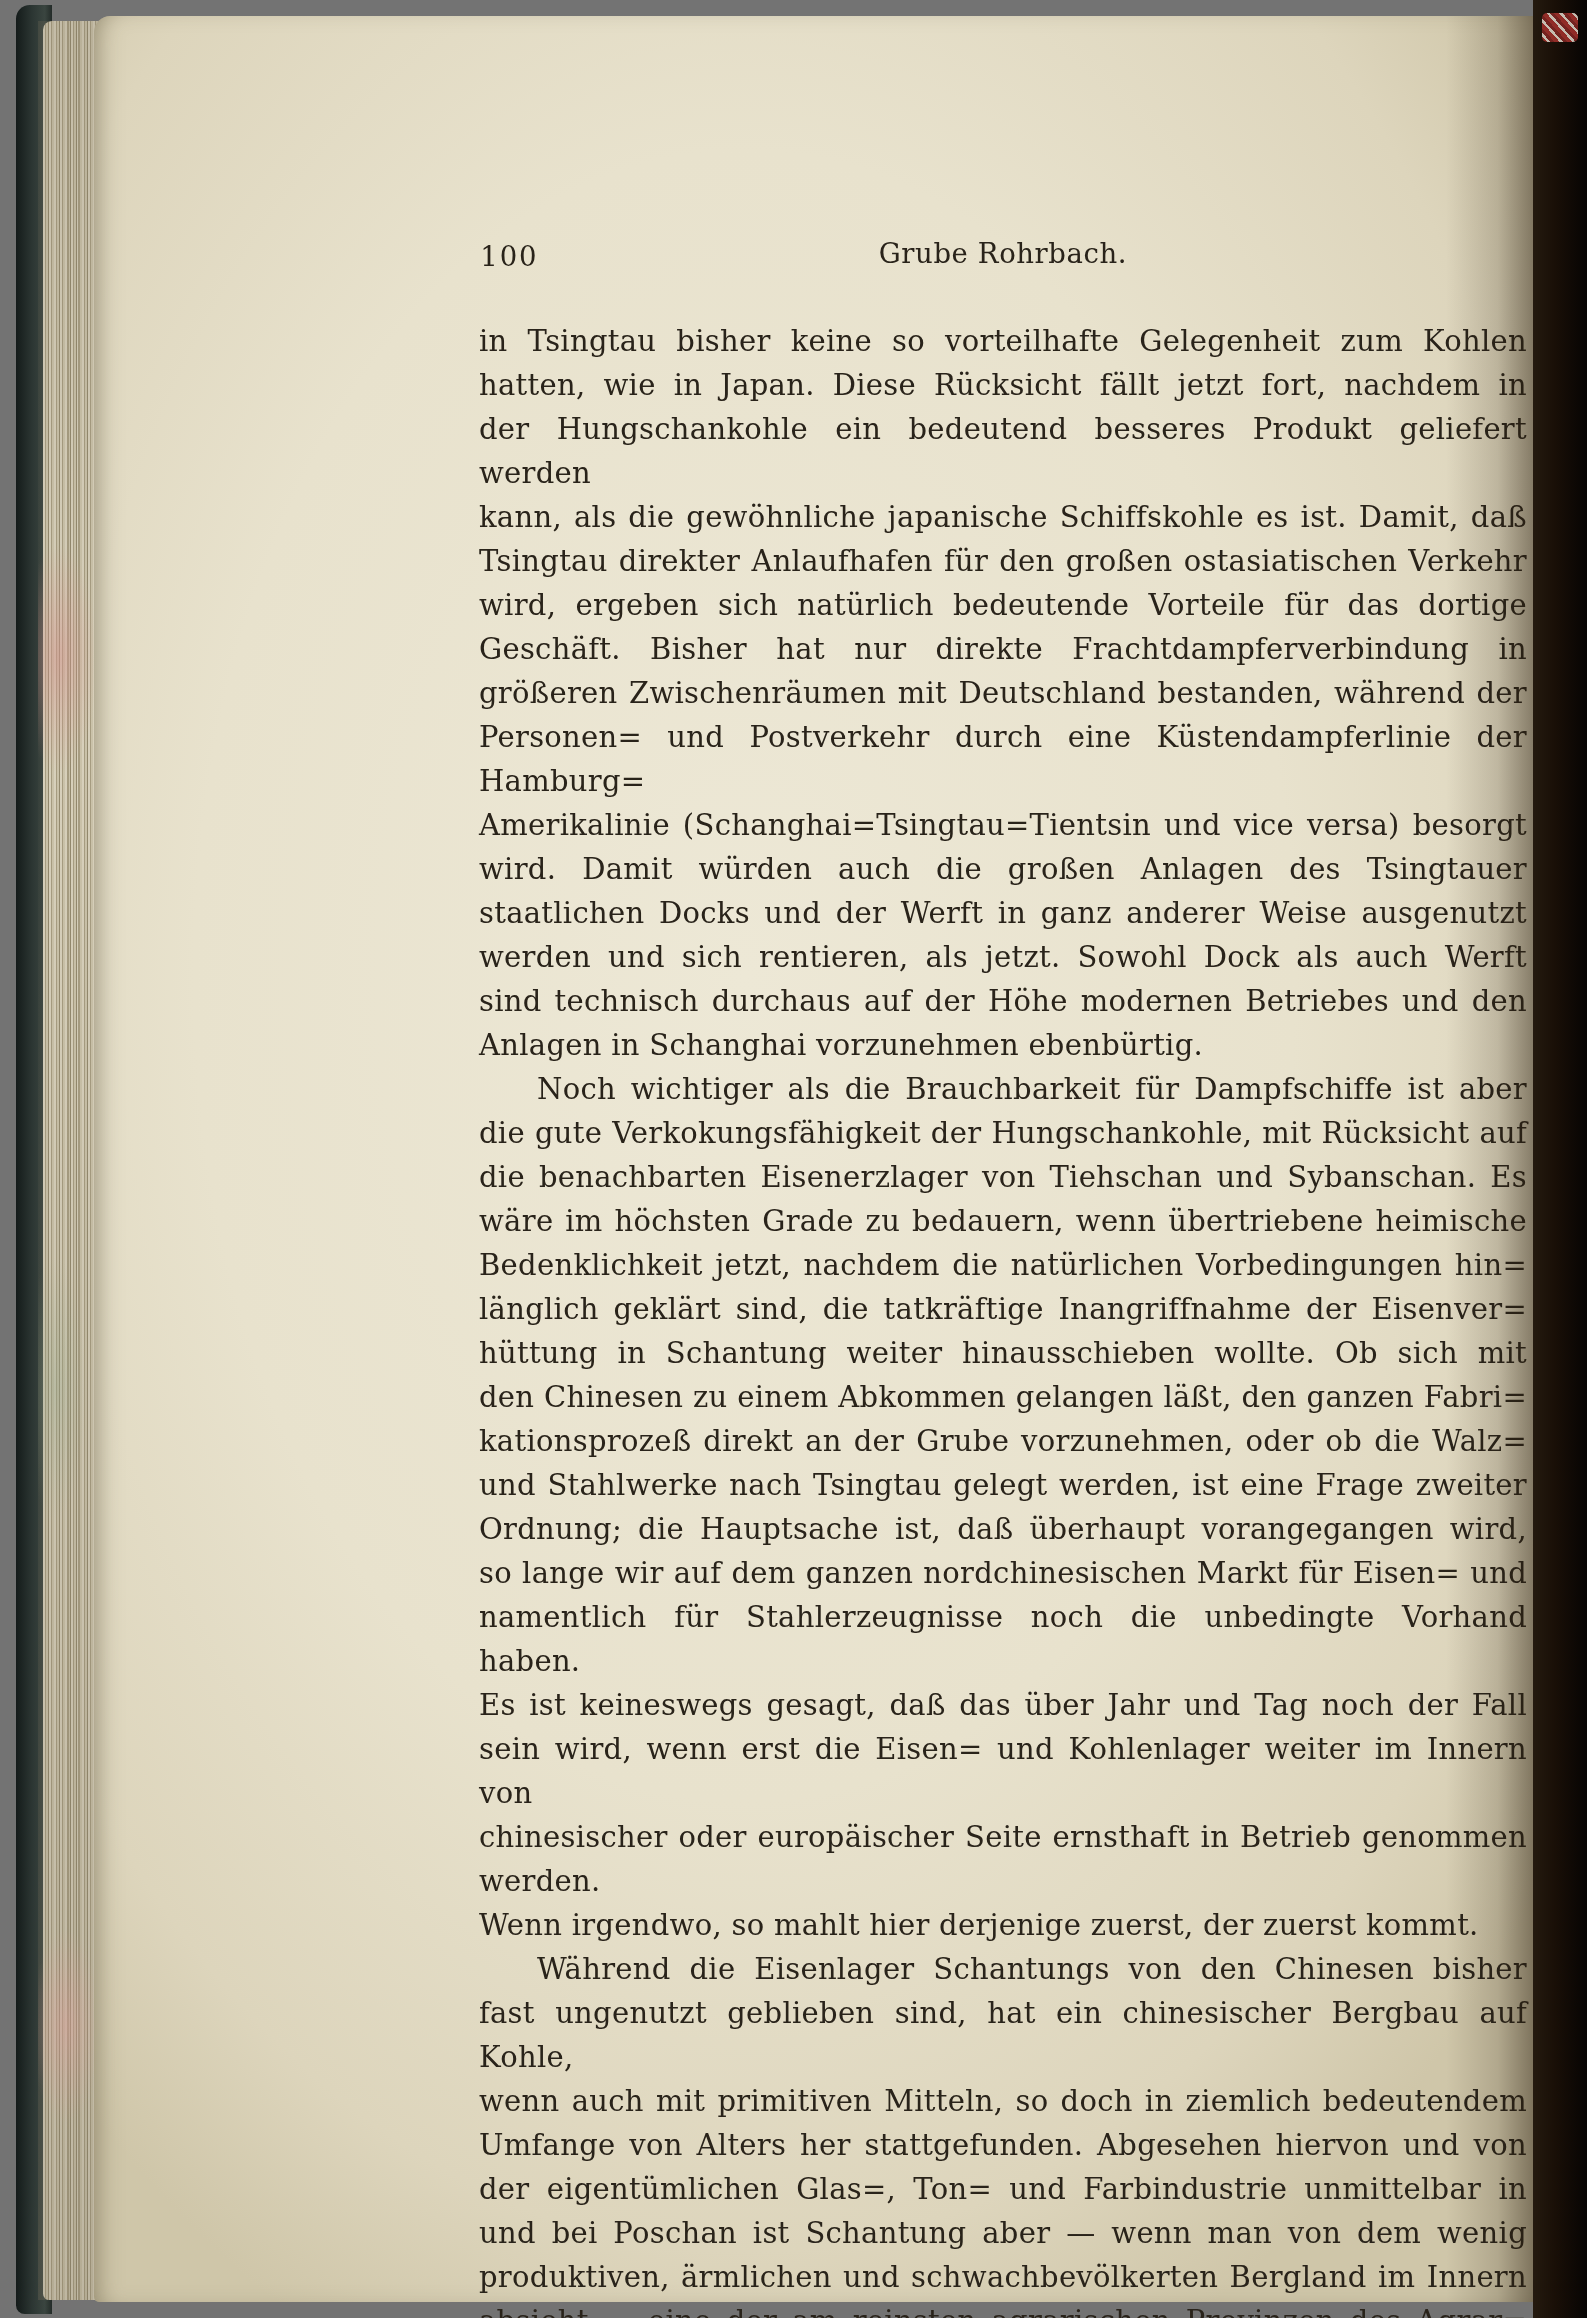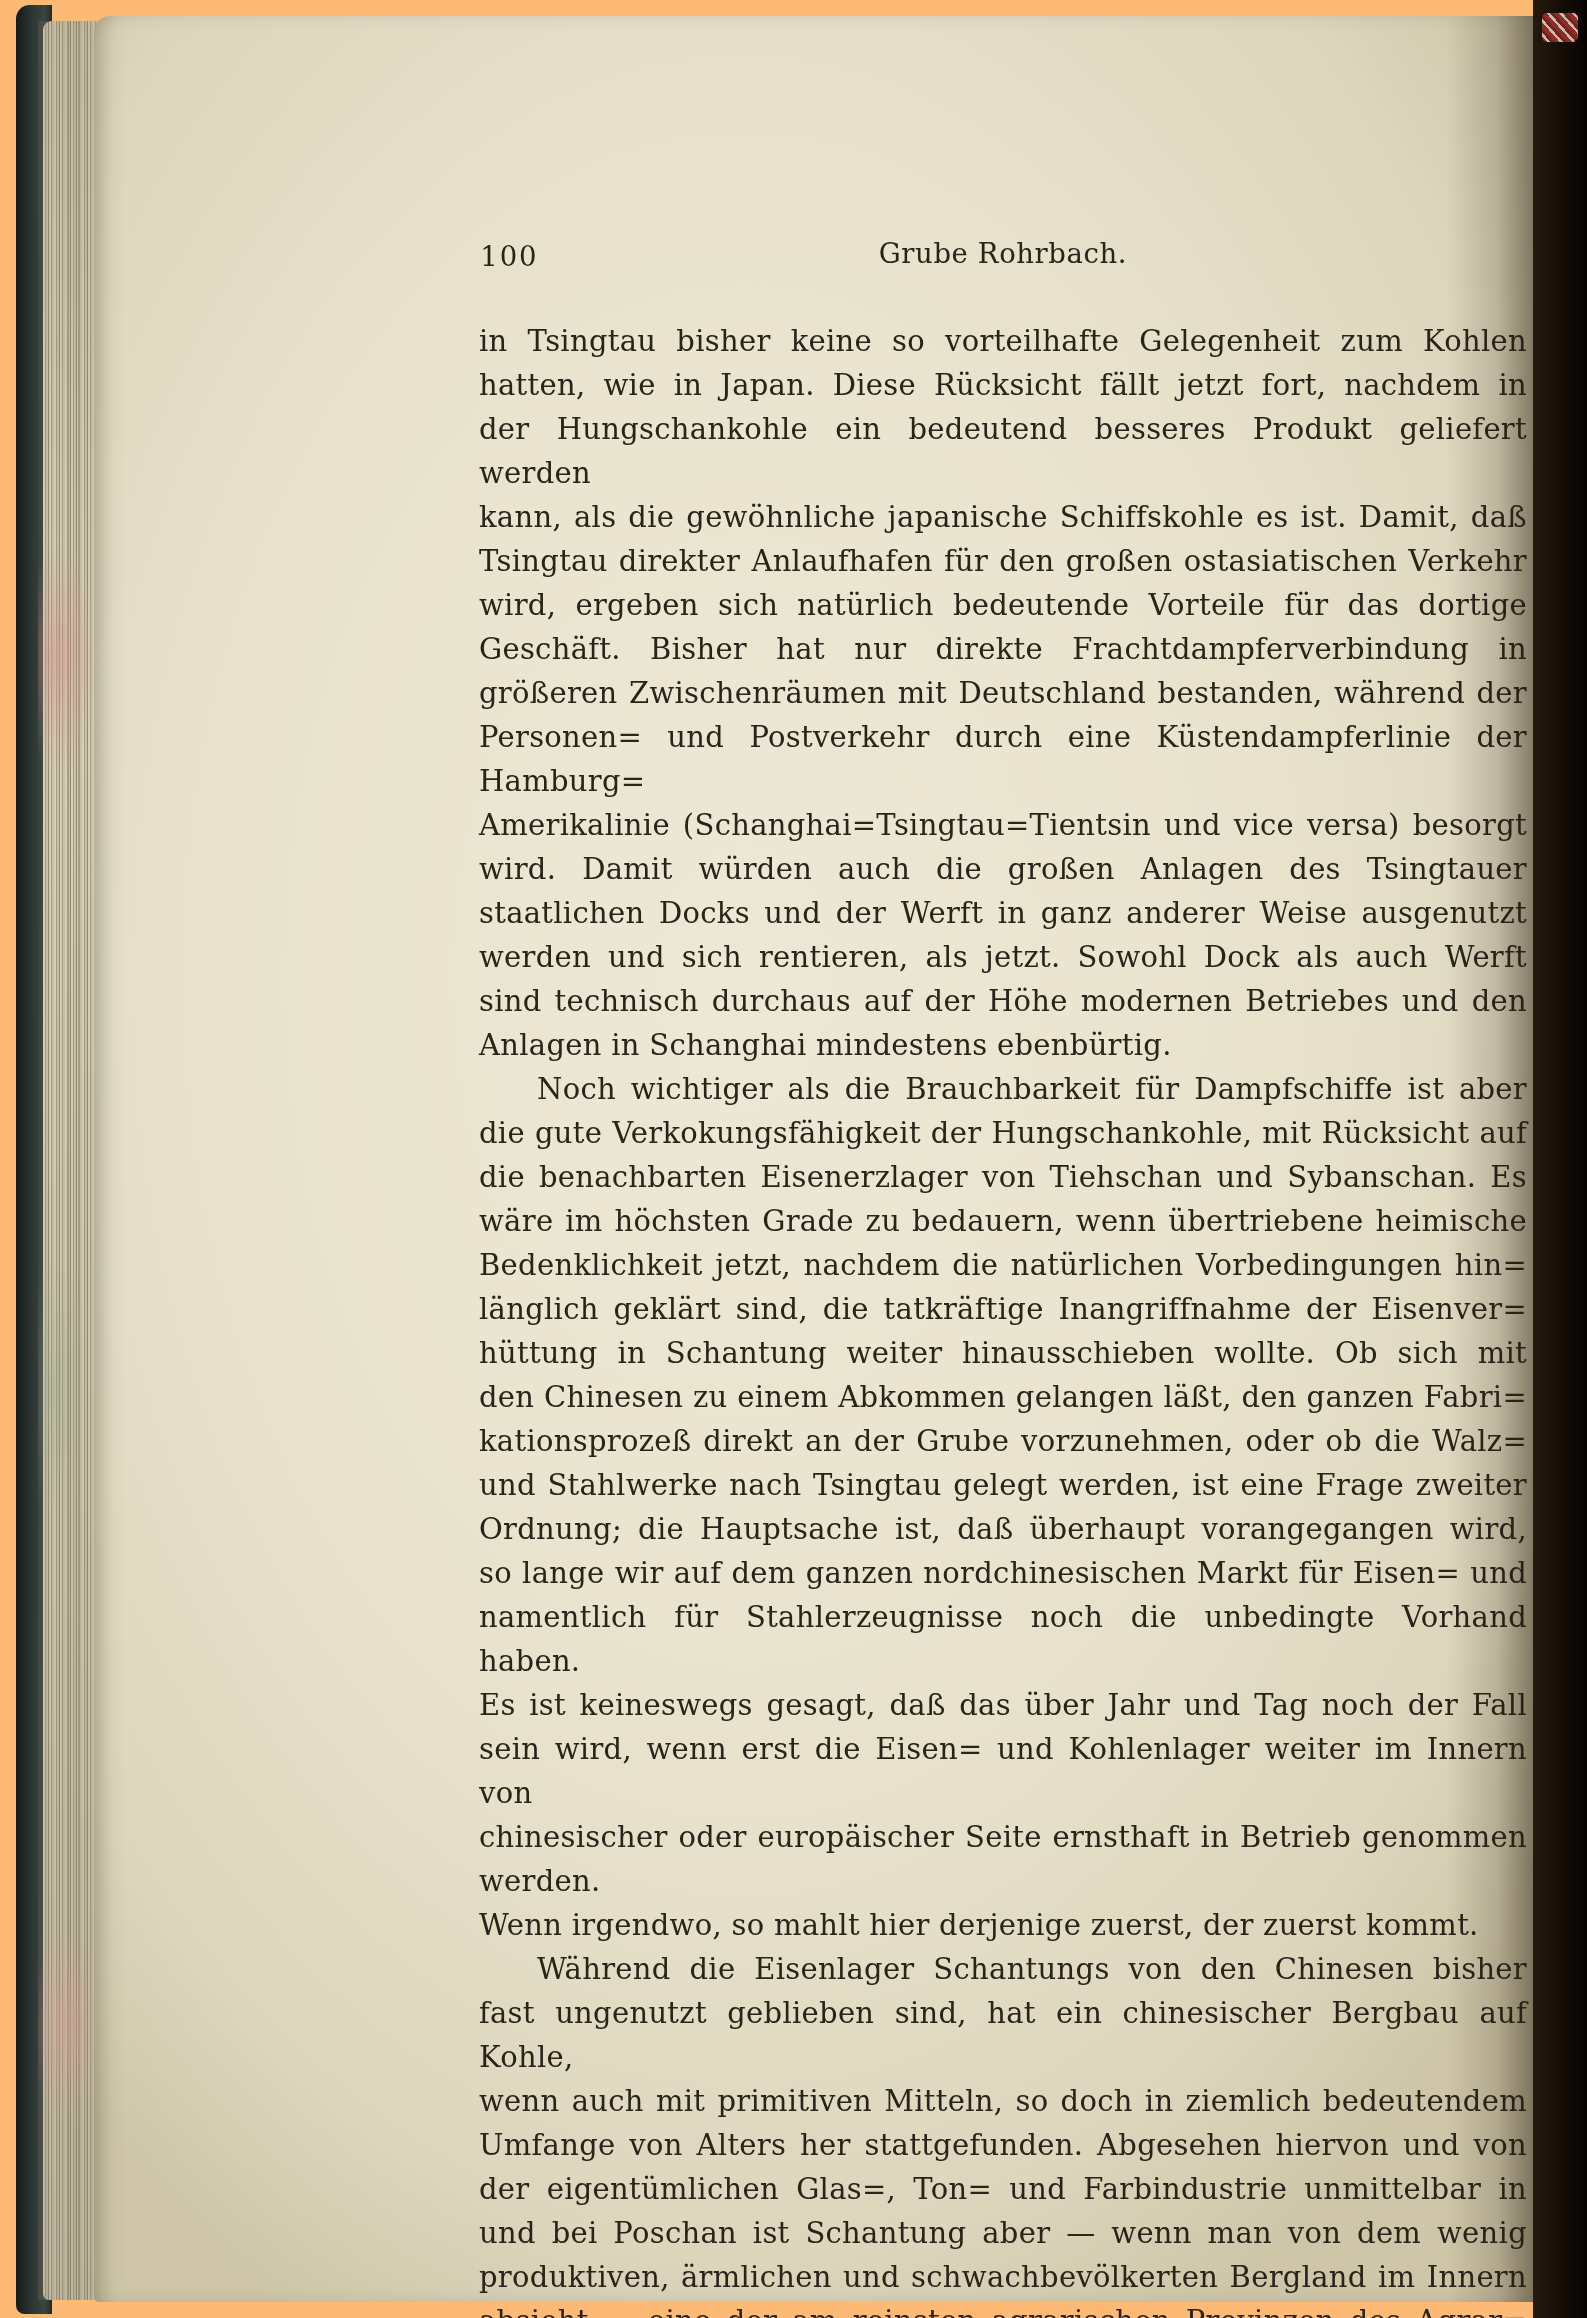--- a/index.html
+++ b/index.html
@@ -5,21 +5,21 @@
   html, body { margin: 0; padding: 0; }
   body {
     background: #060504;
     font-family: "DejaVu Serif", "Liberation Serif", serif;
   }
   .scene {
     position: relative;
     width: 1588px;
     height: 2319px;
     overflow: hidden;
-    background: #fdba74;
+    background: #737373;
   }
   
   .cover-left {
     position: absolute;
     left: 16.3px; top: 5px;
     width: 36px; height: 2309px;
     background: linear-gradient(90deg, #141b1a 0%, #2c3633 45%, #3a4540 80%, #232b28 100%);
     border-radius: 13.8px 0 0 8.8px;
   }
   
@@ -143,21 +143,21 @@
           <div class="line">Tsingtau direkter Anlaufhafen für den großen ostasiatischen Verkehr</div>
           <div class="line">wird, ergeben sich natürlich bedeutende Vorteile für das dortige</div>
           <div class="line">Geschäft.  Bisher hat nur direkte Frachtdampferverbindung in</div>
           <div class="line">größeren Zwischenräumen mit Deutschland bestanden, während der</div>
           <div class="line">Personen= und Postverkehr durch eine Küstendampferlinie der Hamburg=</div>
           <div class="line">Amerikalinie (Schanghai=Tsingtau=Tientsin und vice versa) besorgt</div>
           <div class="line">wird.  Damit würden auch die großen Anlagen des Tsingtauer</div>
           <div class="line">staatlichen Docks und der Werft in ganz anderer Weise ausgenutzt</div>
           <div class="line">werden und sich rentieren, als jetzt.  Sowohl Dock als auch Werft</div>
           <div class="line">sind technisch durchaus auf der Höhe modernen Betriebes und den</div>
-          <div class="line flush">Anlagen in Schanghai mindestens ebenbürtig.</div>
+          <div class="line flush">Anlagen in Schanghai vorzunehmen ebenbürtig.</div>
           <div class="line indent">Noch wichtiger als die Brauchbarkeit für Dampfschiffe ist aber</div>
           <div class="line">die gute Verkokungsfähigkeit der Hungschankohle, mit Rücksicht auf</div>
           <div class="line">die benachbarten Eisenerzlager von Tiehschan und Sybanschan.  Es</div>
           <div class="line">wäre im höchsten Grade zu bedauern, wenn übertriebene heimische</div>
           <div class="line">Bedenklichkeit jetzt, nachdem die natürlichen Vorbedingungen hin=</div>
           <div class="line">länglich geklärt sind, die tatkräftige Inangriffnahme der Eisenver=</div>
           <div class="line">hüttung in Schantung weiter hinausschieben wollte.  Ob sich mit</div>
           <div class="line">den Chinesen zu einem Abkommen gelangen läßt, den ganzen Fabri=</div>
           <div class="line">kationsprozeß direkt an der Grube vorzunehmen, oder ob die Walz=</div>
           <div class="line">und Stahlwerke nach Tsingtau gelegt werden, ist eine Frage zweiter</div>

